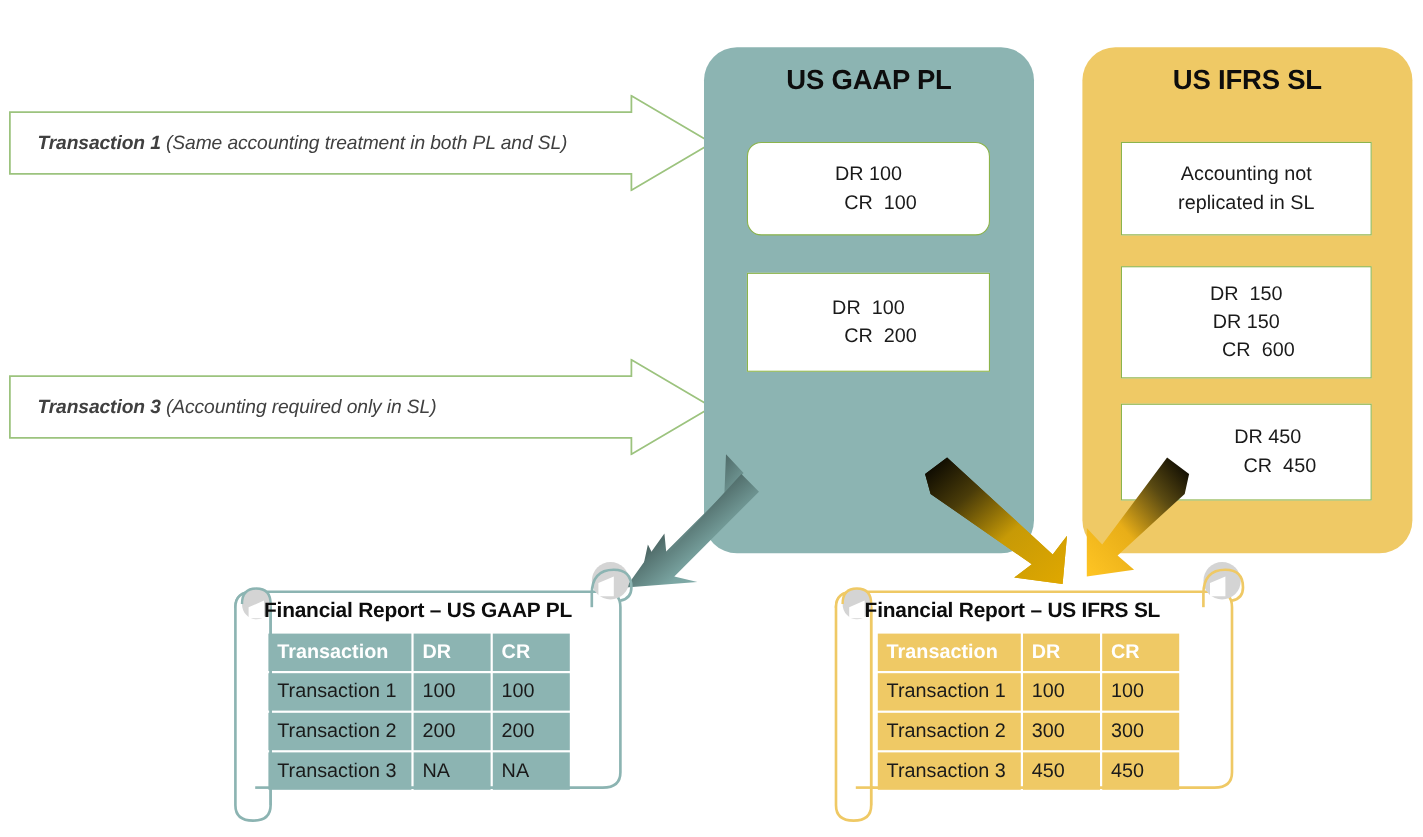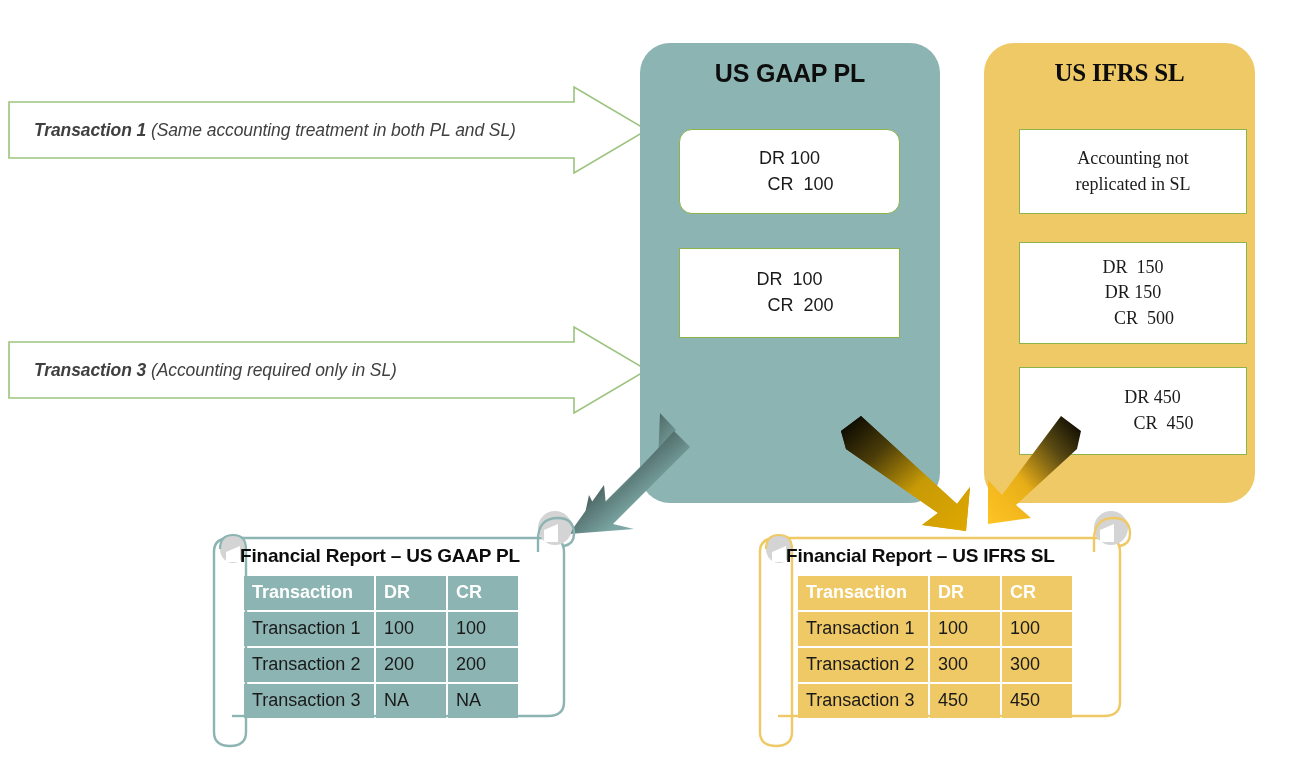--- a/index.html
+++ b/index.html
@@ -164,31 +164,31 @@
       <div class="entry-line indent">CR  100</div>
     </div>
 
     <div class="entry-box" style="left:39px;top:205px;width:221px;height:90px;">
       <div class="entry-line">DR  100</div>
       <div class="entry-line indent">CR  200</div>
     </div>
 
   </div>
 
-  <div class="panel" style="left:984px;top:2px;width:271px;height:460px;background:#EFC965;font-family:Liberation Serif, serif;">
+  <div class="panel" style="left:984px;top:2px;width:300px;height:460px;background:#EFC965;">
     <div class="panel-title">US IFRS SL</div>
 
     <div class="entry-box" style="left:35px;top:86px;width:228px;height:85px;">
       <div class="entry-wrap" style="max-width:175px;">Accounting not replicated in SL</div>
     </div>
 
     <div class="entry-box" style="left:35px;top:199px;width:228px;height:102px;">
       <div class="entry-line">DR  150</div>
       <div class="entry-line">DR 150</div>
-      <div class="entry-line indent">CR  500</div>
+      <div class="entry-line indent">CR  600</div>
     </div>
 
     <div class="entry-box" style="left:35px;top:324px;width:228px;height:88px;padding-left:39px;">
       <div class="entry-line">DR 450</div>
       <div class="entry-line indent">CR  450</div>
     </div>
   </div>
 
   <svg style="position:absolute;left:0;top:0;width:1294px;height:761px;pointer-events:none;">
     <defs>

